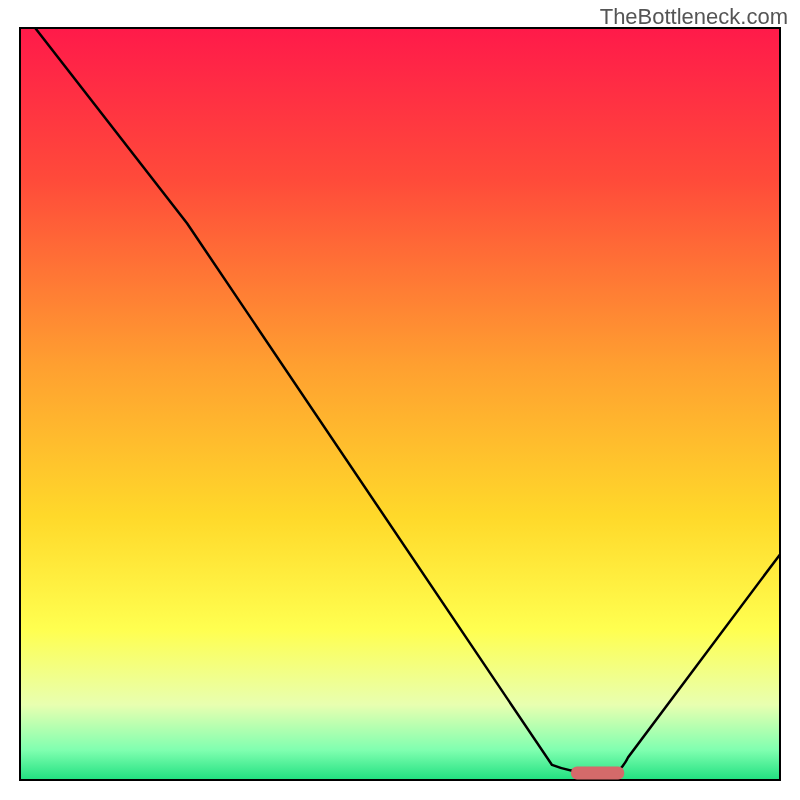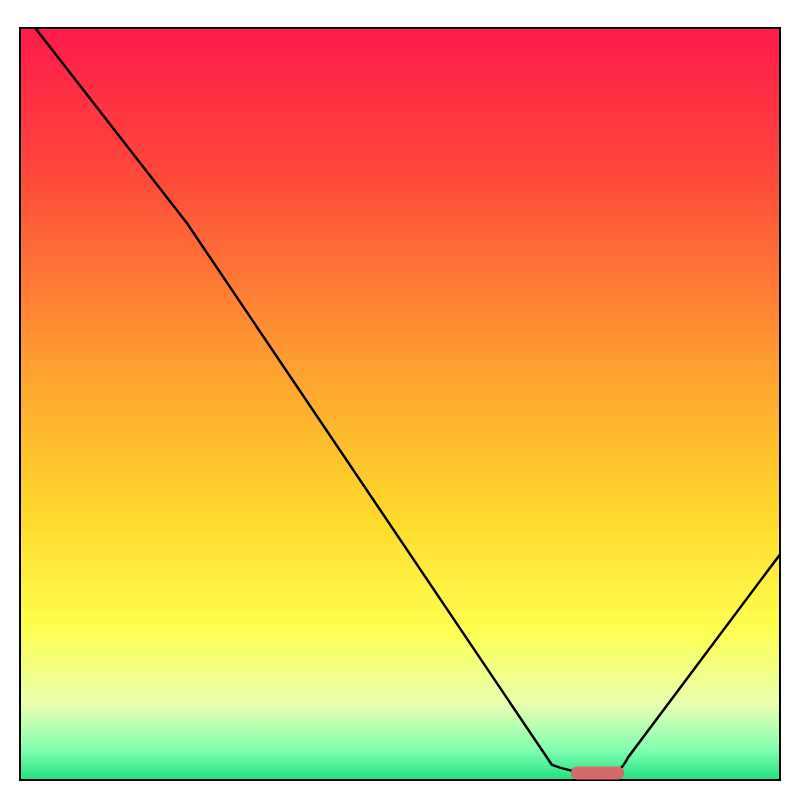--- a/index.html
+++ b/index.html
@@ -25,20 +25,21 @@
     z-index: 10;
   }
   svg {
     display: block;
   }
 </style>
 </head>
 <body>
 
 <div class="container">
+  <div class="watermark">TheBottleneck.com</div>
   <svg width="800" height="800">
     <defs>
       <linearGradient id="bg-grad" x1="0" y1="0" x2="0" y2="1">
           <stop offset="0%" stop-color="#ff1a4a"></stop>
           <stop offset="20%" stop-color="#ff4a3a"></stop>
           <stop offset="45%" stop-color="#ffa030"></stop>
           <stop offset="65%" stop-color="#ffd92a"></stop>
           <stop offset="80%" stop-color="#ffff50"></stop>
           <stop offset="90%" stop-color="#e8ffb0"></stop>
           <stop offset="96%" stop-color="#80ffb0"></stop>

